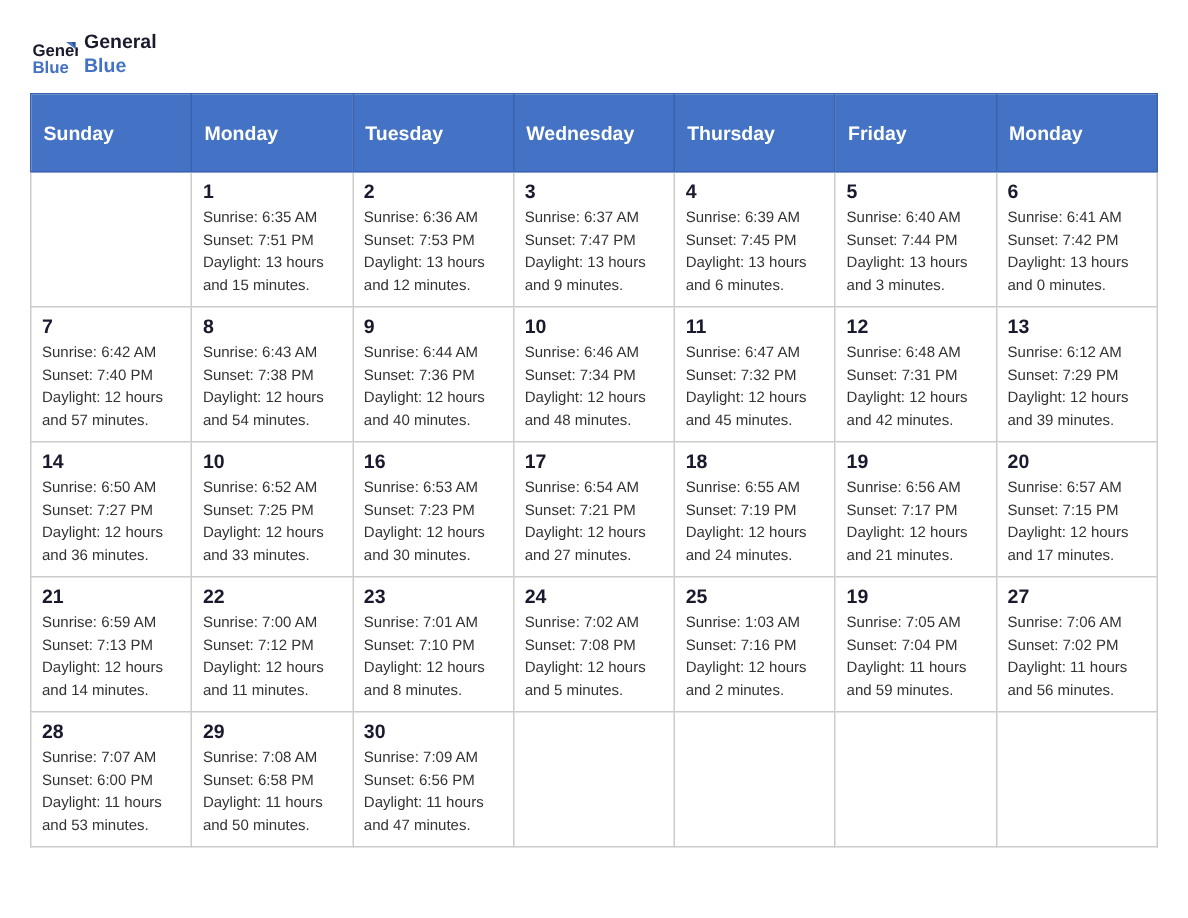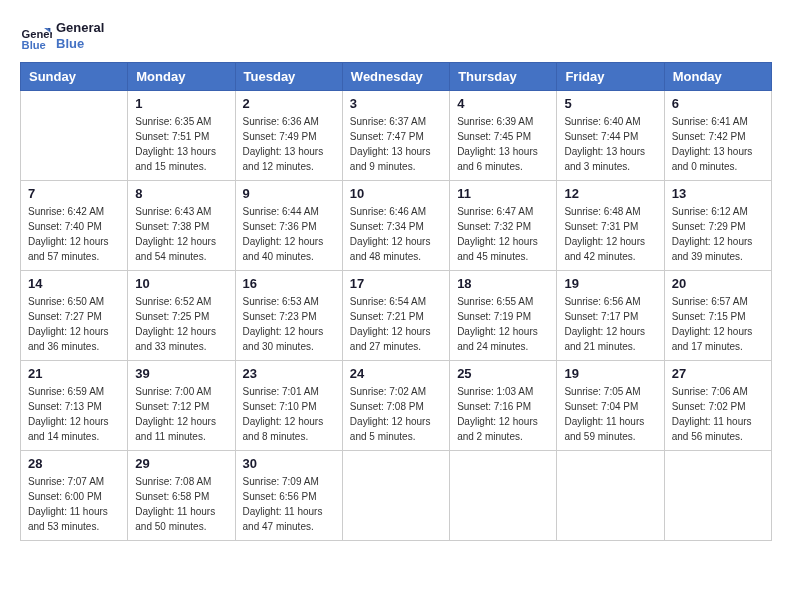--- a/index.html
+++ b/index.html
@@ -47,21 +47,21 @@
     }
     .calendar {
       width: 100%;
       border-collapse: collapse;
       border: 1px solid #ccc;
     }
     .calendar th {
       background-color: #4472c4;
       color: #fff;
       text-align: left;
-      padding: 6px 8px;
+      padding: 18px 8px;
       font-size: 13px;
       font-weight: bold;
       border: 1px solid #3a62b0;
     }
     .calendar td {
       vertical-align: top;
       padding: 5px 7px;
       border: 1px solid #ccc;
       width: 107px;
       min-height: 90px;
@@ -127,21 +127,21 @@
         <td>
           <div class="day-number">1</div>
           <div class="day-info">Sunrise: 6:35 AM</div>
           <div class="day-info">Sunset: 7:51 PM</div>
           <div class="day-info">Daylight: 13 hours</div>
           <div class="day-info">and 15 minutes.</div>
         </td>
         <td>
           <div class="day-number">2</div>
           <div class="day-info">Sunrise: 6:36 AM</div>
-          <div class="day-info">Sunset: 7:49 PM</div>
+          <div class="day-info">Sunset: 7:53 PM</div>
           <div class="day-info">Daylight: 13 hours</div>
           <div class="day-info">and 12 minutes.</div>
         </td>
         <td>
           <div class="day-number">3</div>
           <div class="day-info">Sunrise: 6:37 AM</div>
           <div class="day-info">Sunset: 7:47 PM</div>
           <div class="day-info">Daylight: 13 hours</div>
           <div class="day-info">and 9 minutes.</div>
         </td>
@@ -271,21 +271,21 @@
       </tr>
       <tr class="week-row">
         <td>
           <div class="day-number">21</div>
           <div class="day-info">Sunrise: 6:59 AM</div>
           <div class="day-info">Sunset: 7:13 PM</div>
           <div class="day-info">Daylight: 12 hours</div>
           <div class="day-info">and 14 minutes.</div>
         </td>
         <td>
-          <div class="day-number">39</div>
+          <div class="day-number">22</div>
           <div class="day-info">Sunrise: 7:00 AM</div>
           <div class="day-info">Sunset: 7:12 PM</div>
           <div class="day-info">Daylight: 12 hours</div>
           <div class="day-info">and 11 minutes.</div>
         </td>
         <td>
           <div class="day-number">23</div>
           <div class="day-info">Sunrise: 7:01 AM</div>
           <div class="day-info">Sunset: 7:10 PM</div>
           <div class="day-info">Daylight: 12 hours</div>

